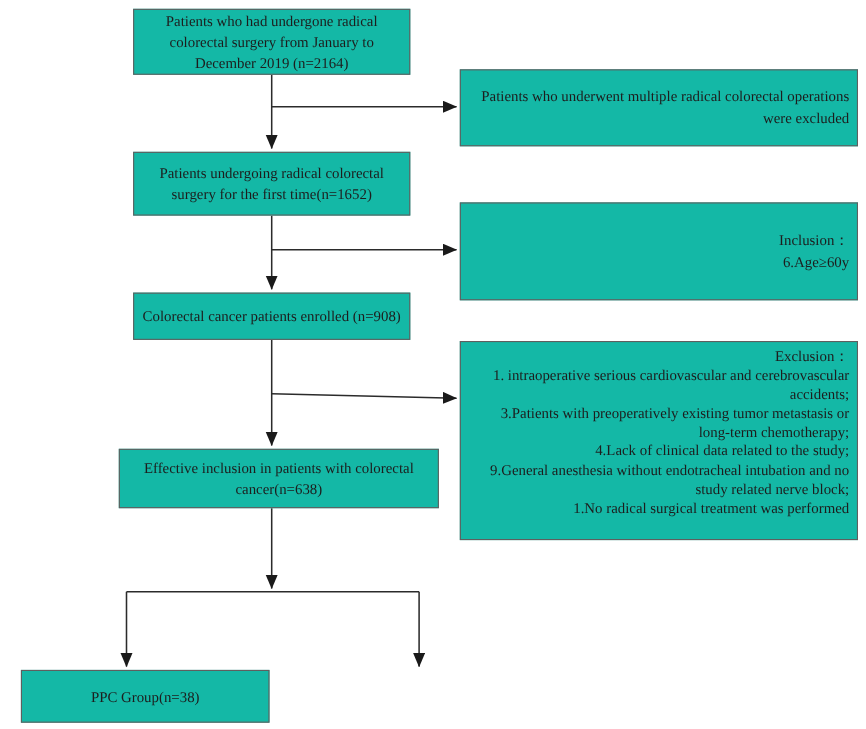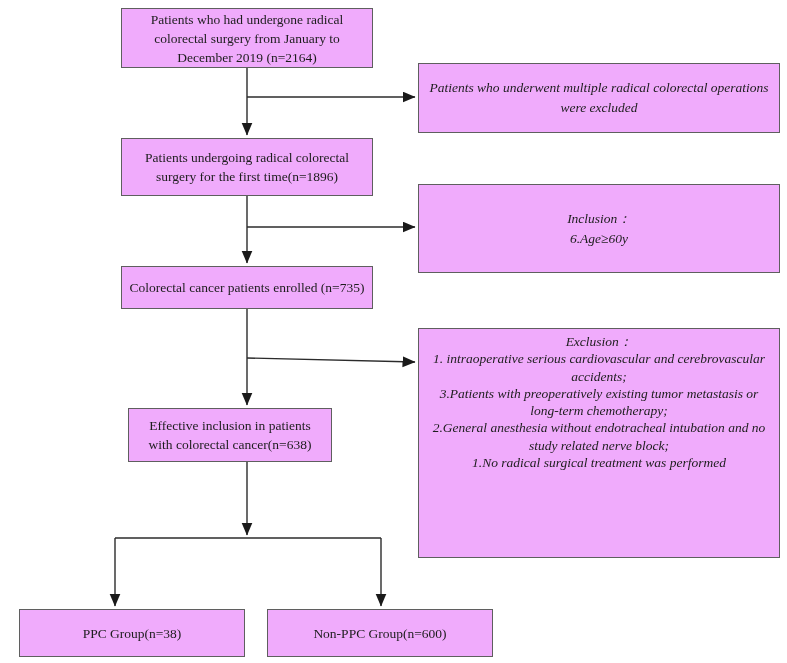--- a/index.html
+++ b/index.html
@@ -8,36 +8,35 @@
     width:787px;height:663px;
     background:#ffffff;
     font-family:"Liberation Serif","DejaVu Serif","DejaVu Sans",serif;
     color:#1d1d1d;
     overflow:hidden;
   }
   .connectors{position:absolute;left:0;top:0;width:787px;height:663px;}
   .box{
     position:absolute;
     border:1px solid #5f5f5f;
-    background:#f0abfc;
+    background:#14b8a6;
     box-sizing:border-box;
     font-size:13.5px;
   }
   .box.center{
     display:flex;align-items:center;justify-content:center;
     text-align:center;
     padding:2px 8px;
     line-height:19px;
   }
   .box.nowrap span{white-space:nowrap;}
   .box.side{
     display:flex;flex-direction:column;justify-content:center;
-    text-align:center;
+    text-align:right;
     padding:3px 7px;
-    font-style:italic;
   }
   .box.side .ln{line-height:20px;}
   .box.side.dense{justify-content:flex-start;padding:4px 7px;}
   .box.side.dense .ln{line-height:17.3px;}
 </style>
 </head>
 <body>
 
 <div class="canvas">
 
@@ -59,49 +58,47 @@
       <line x1="115" y1="538" x2="115" y2="606" marker-end="url(#arw)"></line>
       <line x1="381" y1="538" x2="381" y2="606" marker-end="url(#arw)"></line>
     </g>
   </svg>
 
   <div class="box center" style="left:121px;top:8px;width:252px;height:60px">
     <span>Patients who had undergone radical colorectal surgery from January to December 2019 (n=2164)</span>
   </div>
 
   <div class="box center" style="left:121px;top:138px;width:252px;height:58px">
-    <span>Patients undergoing radical colorectal surgery for the first time(n=1896)</span>
+    <span>Patients undergoing radical colorectal surgery for the first time(n=1652)</span>
   </div>
 
   <div class="box center nowrap" style="left:121px;top:266px;width:252px;height:43px">
-    <span>Colorectal cancer patients enrolled (n=735)</span>
+    <span>Colorectal cancer patients enrolled (n=908)</span>
   </div>
 
-  <div class="box center" style="left:128px;top:408px;width:204px;height:54px">
+  <div class="box center" style="left:108px;top:408px;width:291px;height:54px">
     <span>Effective inclusion in patients with colorectal cancer(n=638)</span>
   </div>
 
   <div class="box side" style="left:418px;top:63px;width:362px;height:70px">
     <div class="ln">Patients who underwent multiple radical colorectal operations were excluded</div>
   </div>
 
   <div class="box side" style="left:418px;top:184px;width:362px;height:89px">
     <div class="ln">Inclusion：</div>
     <div class="ln">6.Age≥60y</div>
   </div>
 
-  <div class="box side dense" style="left:418px;top:328px;width:362px;height:230px">
+  <div class="box side dense" style="left:418px;top:310px;width:362px;height:181px">
     <div class="ln">Exclusion：</div>
     <div class="ln">1. intraoperative serious cardiovascular and cerebrovascular accidents;</div>
     <div class="ln">3.Patients with preoperatively existing tumor metastasis or long-term chemotherapy;</div>
-    <div class="ln">2.General anesthesia without endotracheal intubation and no study related nerve block;</div>
+    <div class="ln">4.Lack of clinical data related to the study;</div>
+    <div class="ln">9.General anesthesia without endotracheal intubation and no study related nerve block;</div>
     <div class="ln">1.No radical surgical treatment was performed</div>
   </div>
 
   <div class="box center" style="left:19px;top:609px;width:226px;height:48px">
     <span>PPC Group(n=38)</span>
   </div>
 
-  <div class="box center" style="left:267px;top:609px;width:226px;height:48px">
-    <span>Non-PPC Group(n=600)</span>
-  </div>
 
 </div>
 
 </body></html>

